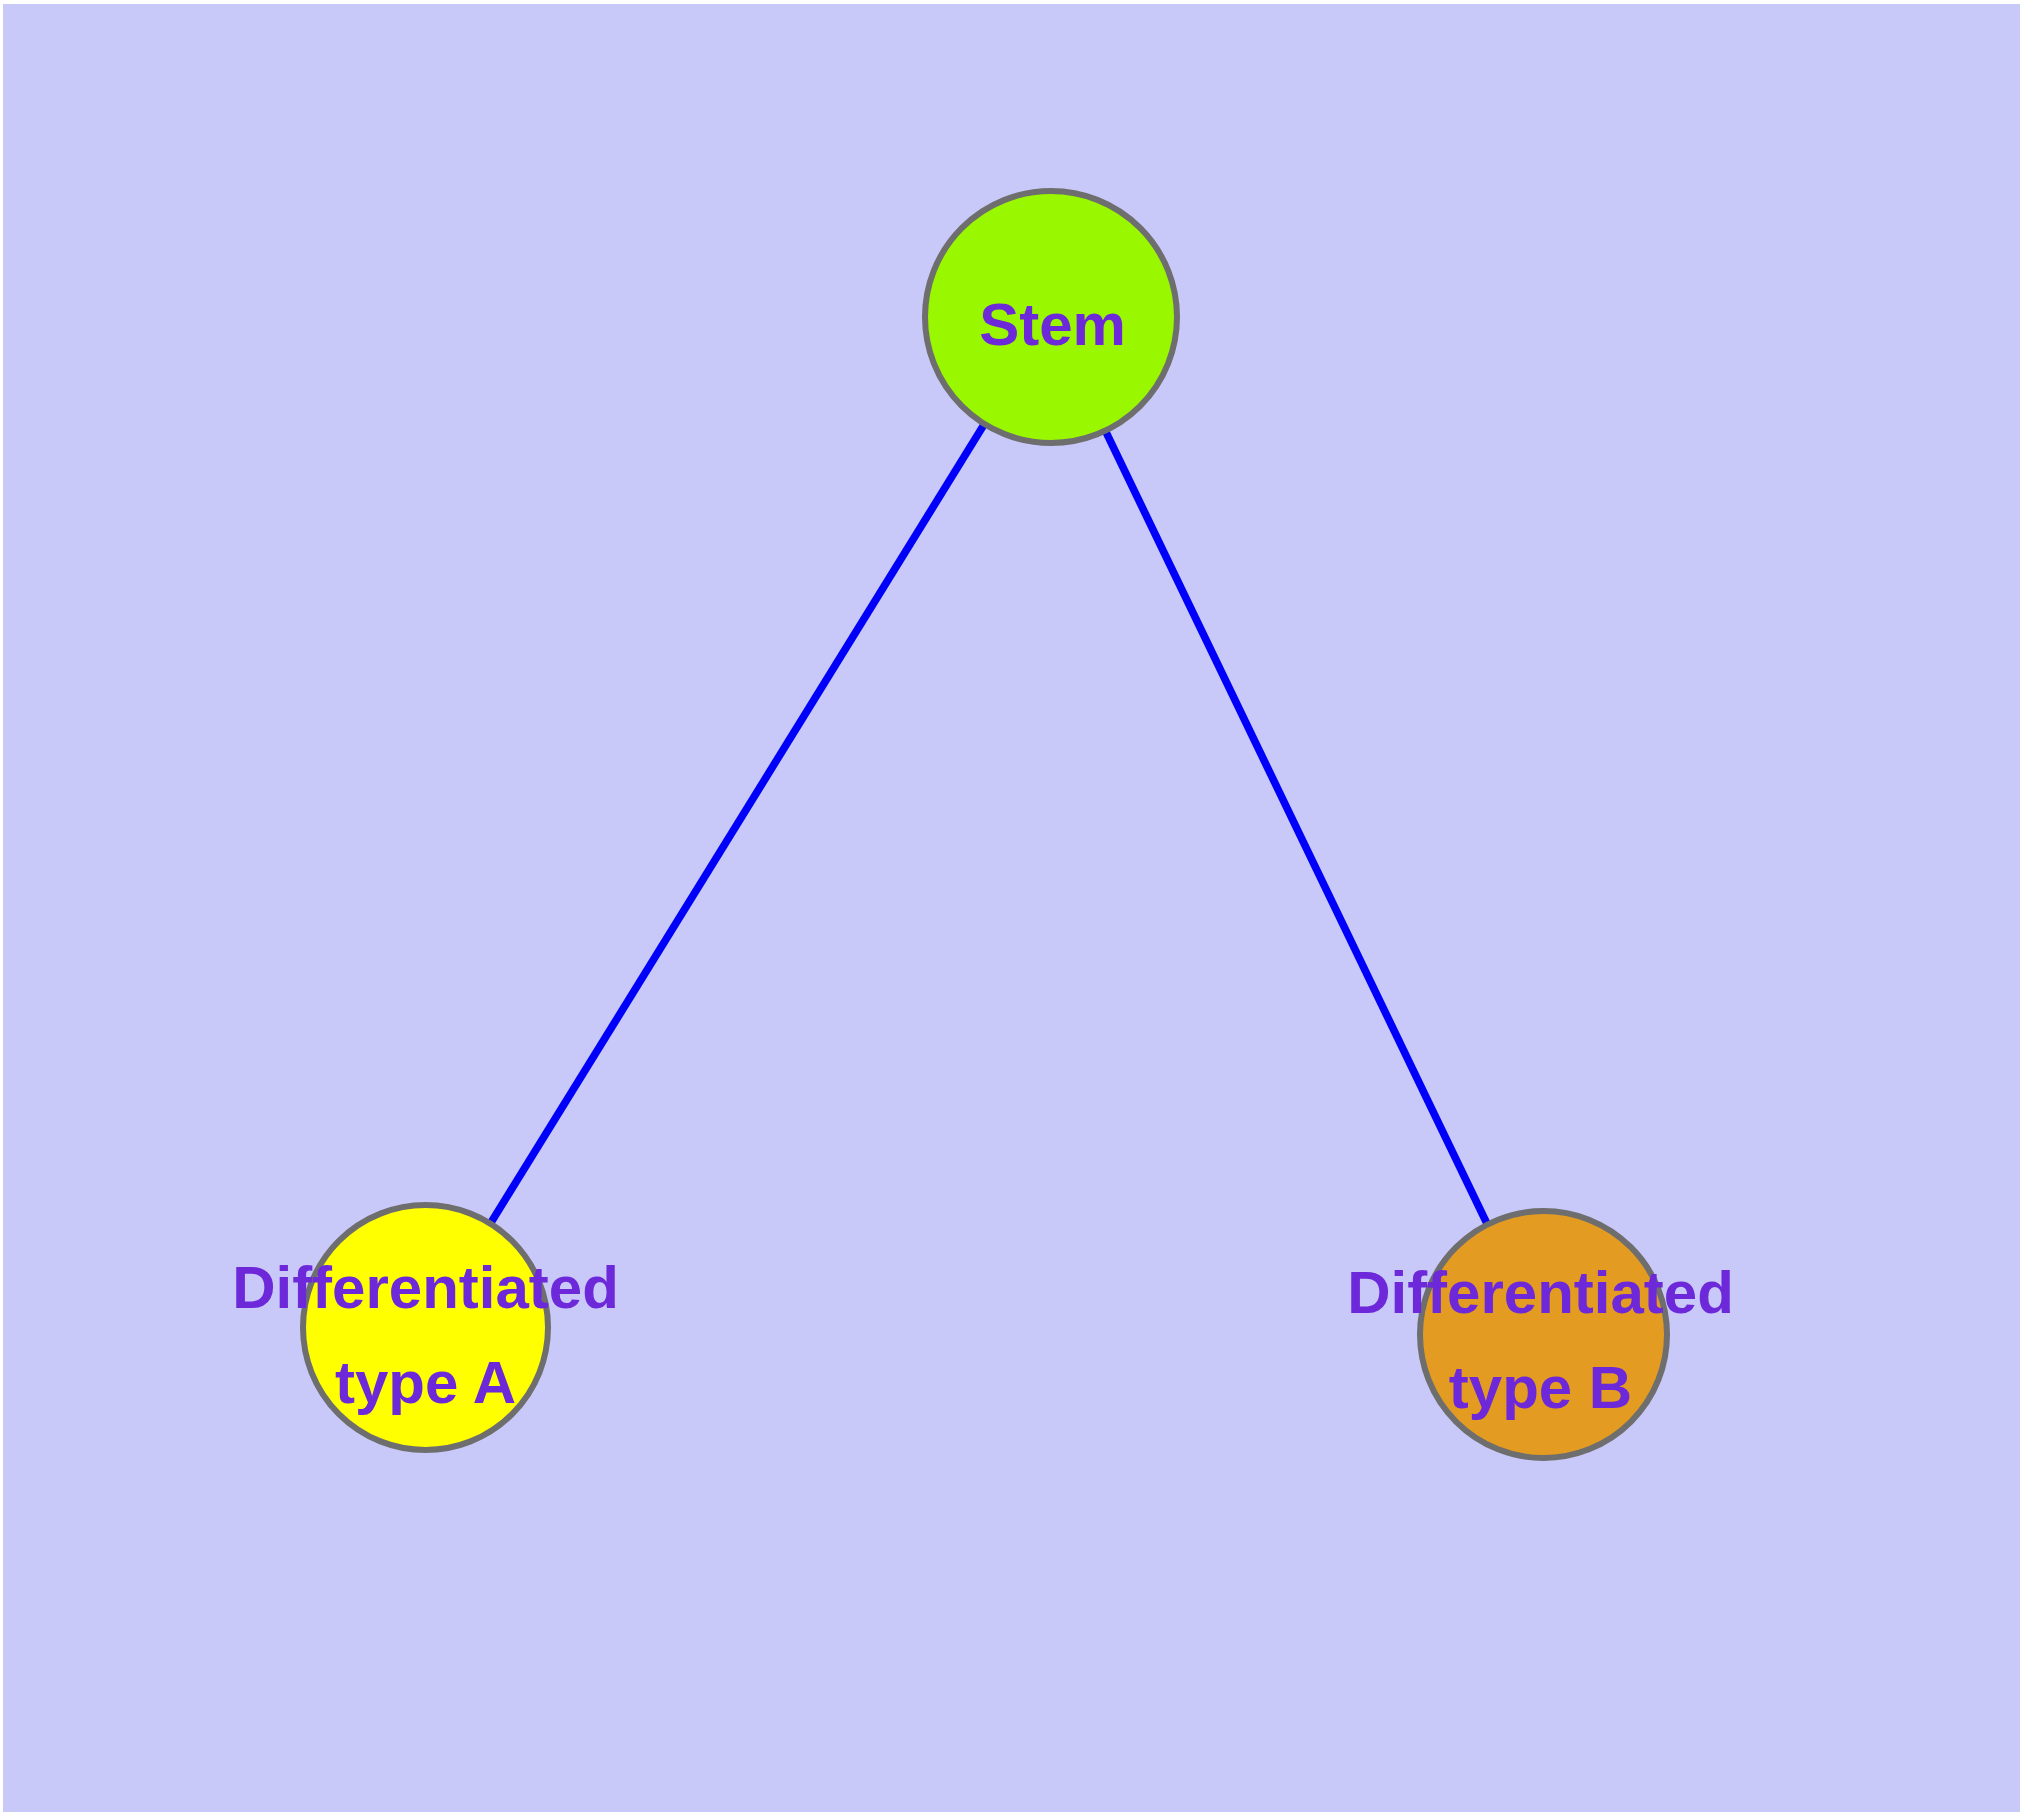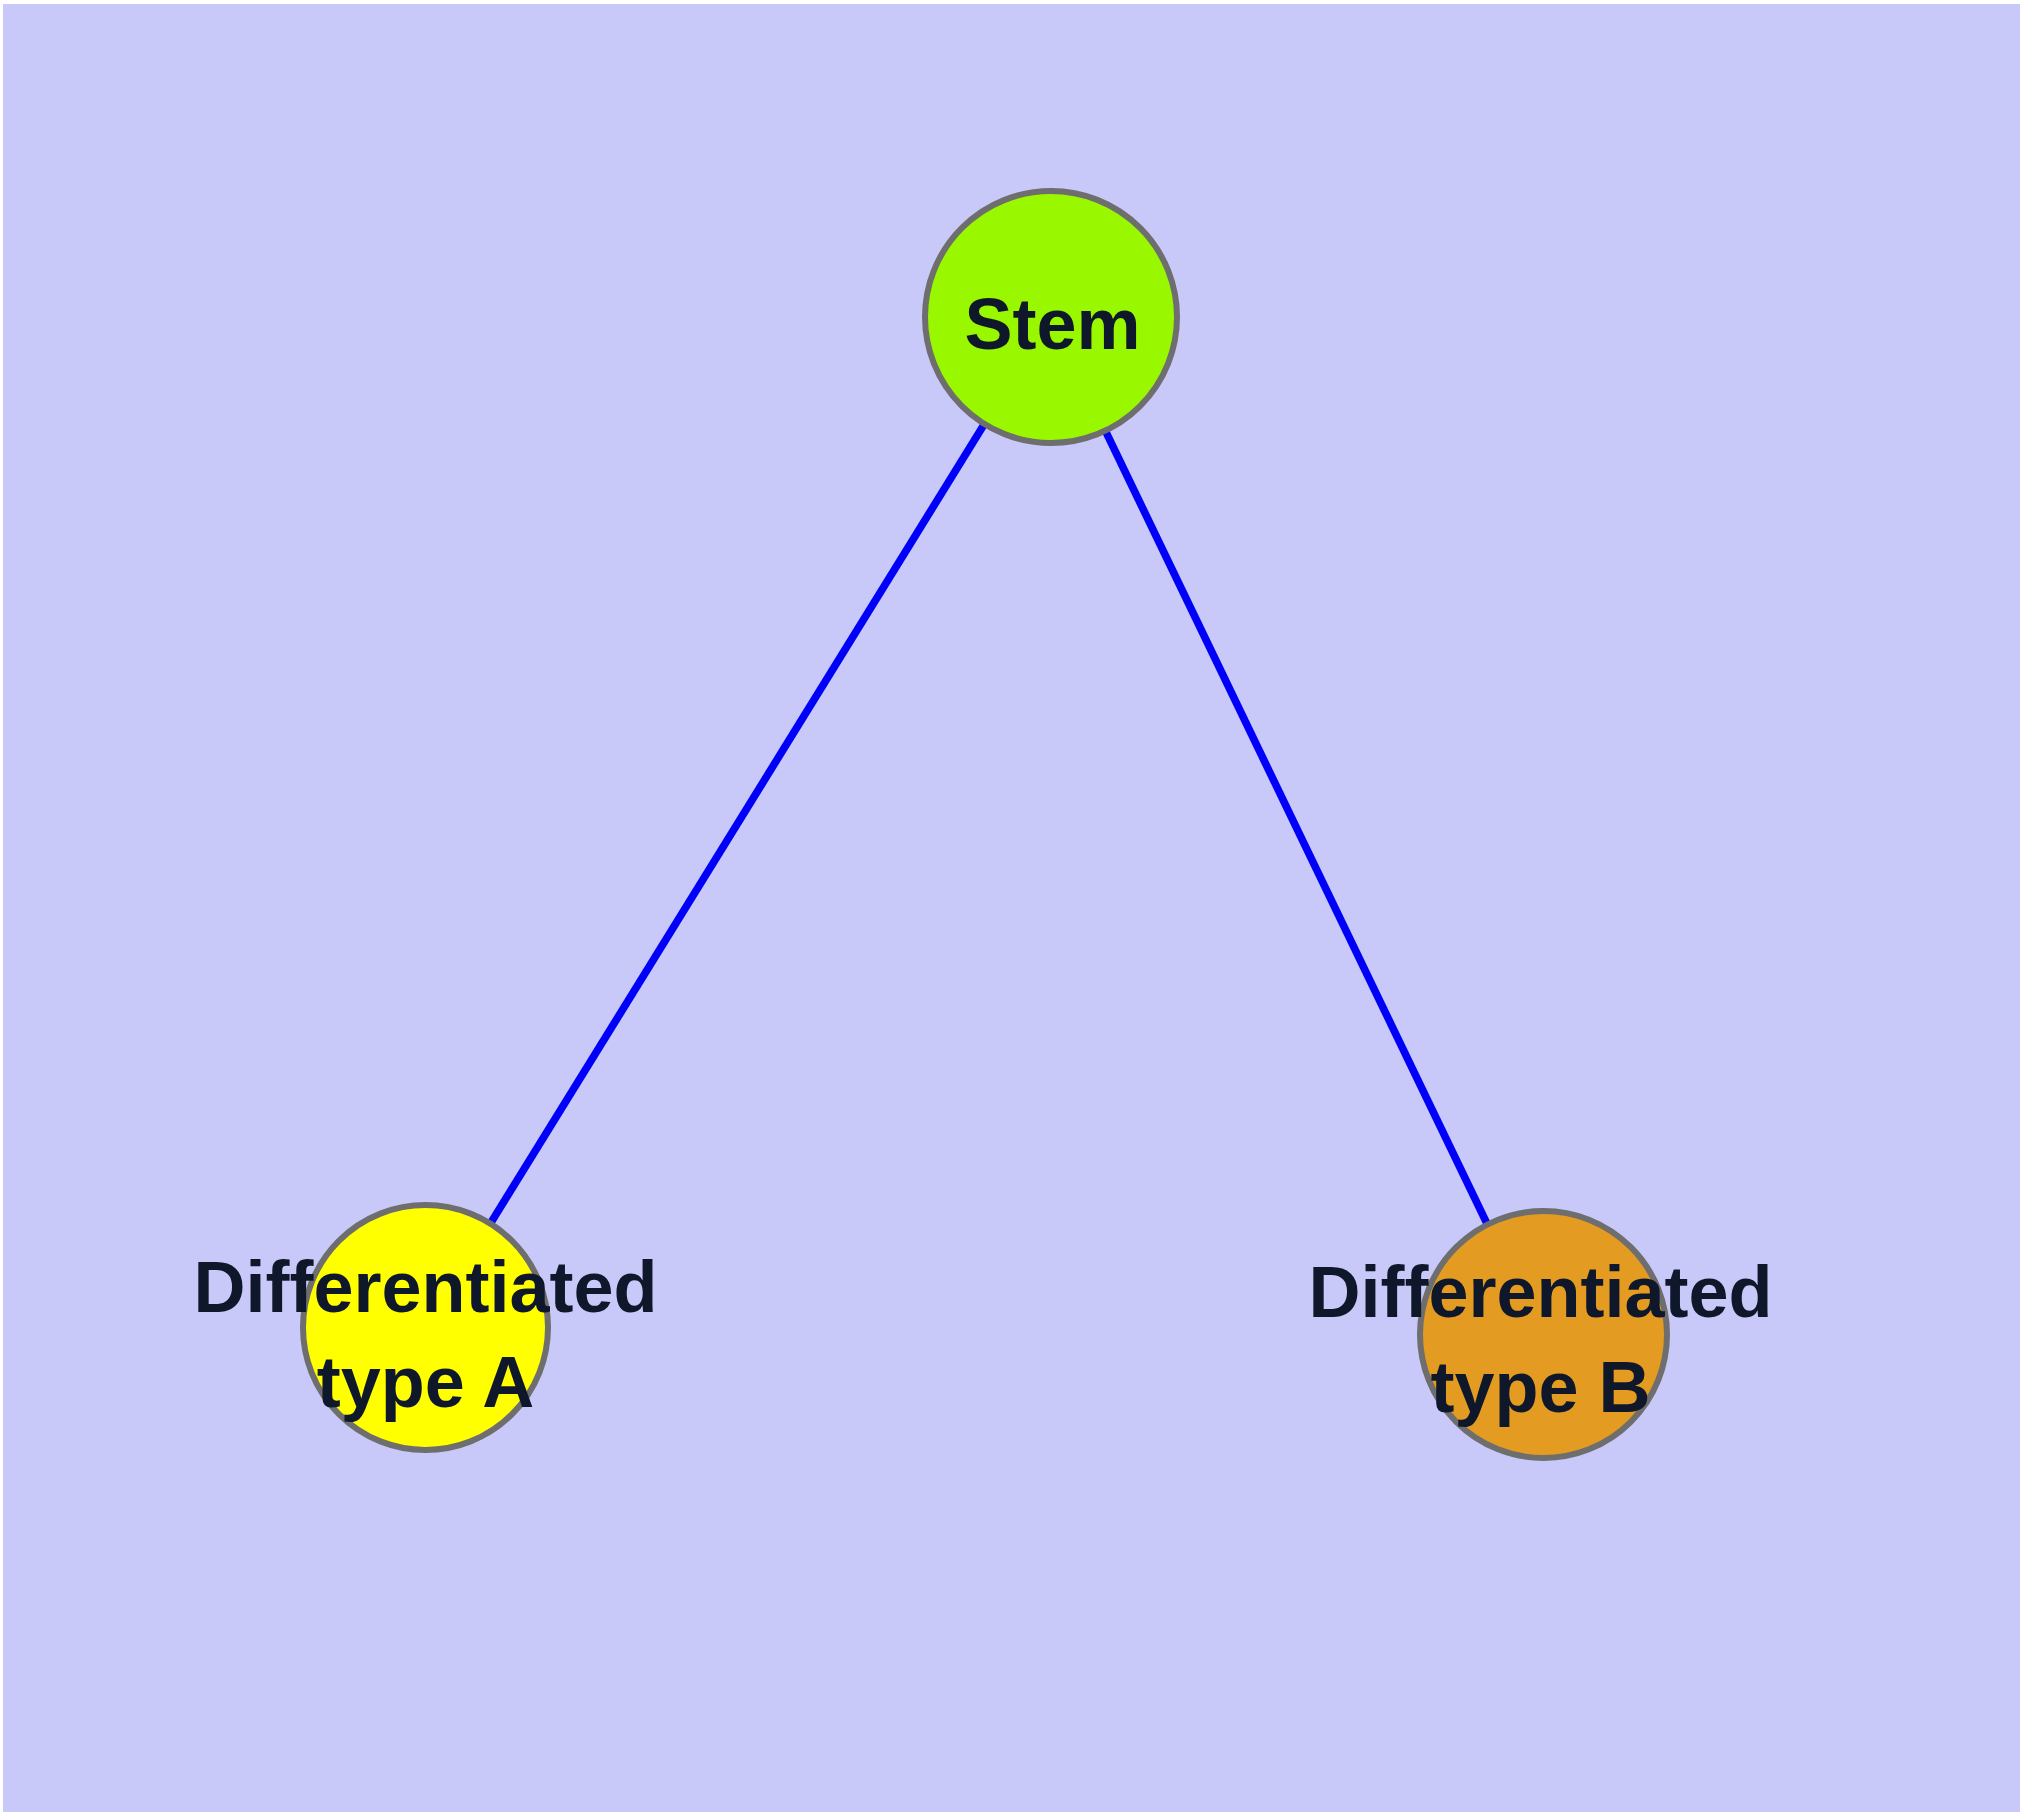--- a/index.html
+++ b/index.html
@@ -57,22 +57,22 @@
     left: 1414px;
     top: 1204px;
     width: 253px;
     height: 253px;
     background: #E49B22;
   }
   .node-label {
     position: absolute;
     transform: translate(-50%, -50%);
     z-index: 3;
-    color: #0f172a;
-    font-size: 72px;
+    color: #6d28d9;
+    font-size: 60px;
     font-weight: 700;
     line-height: 95px;
     text-align: center;
     white-space: pre-line;
     letter-spacing: 0px;
   }
   .label-stem  { left: 1050px; top: 320px; }
   .label-type-a { left: 423px;  top: 1331px; }
   .label-type-b { left: 1538px; top: 1336px; }
 </style>

